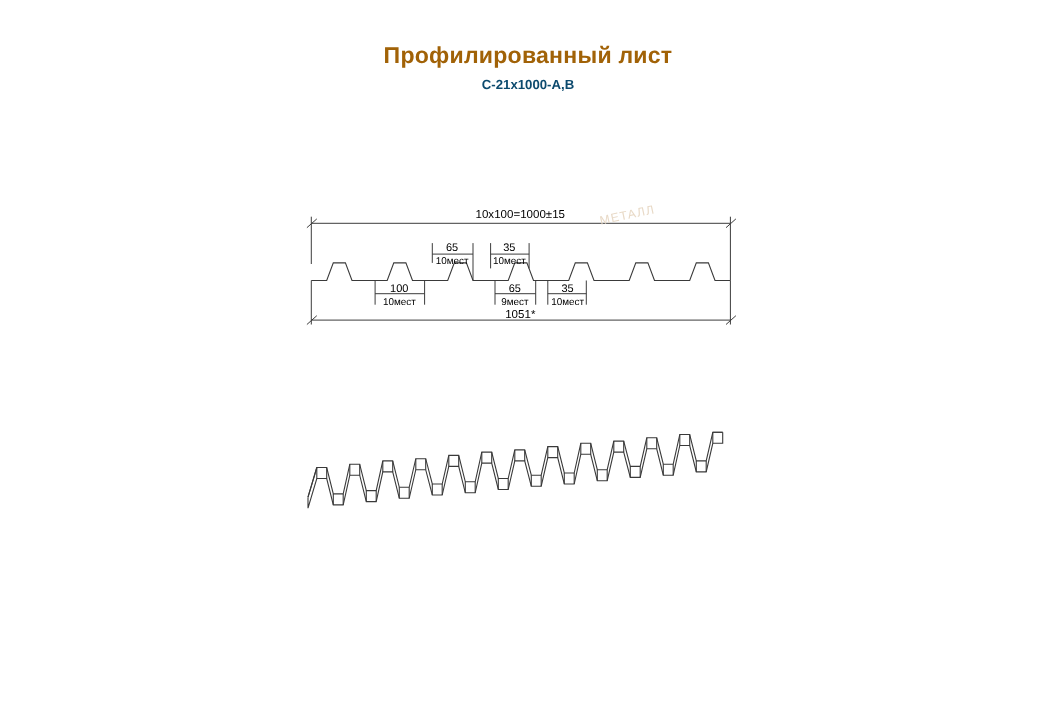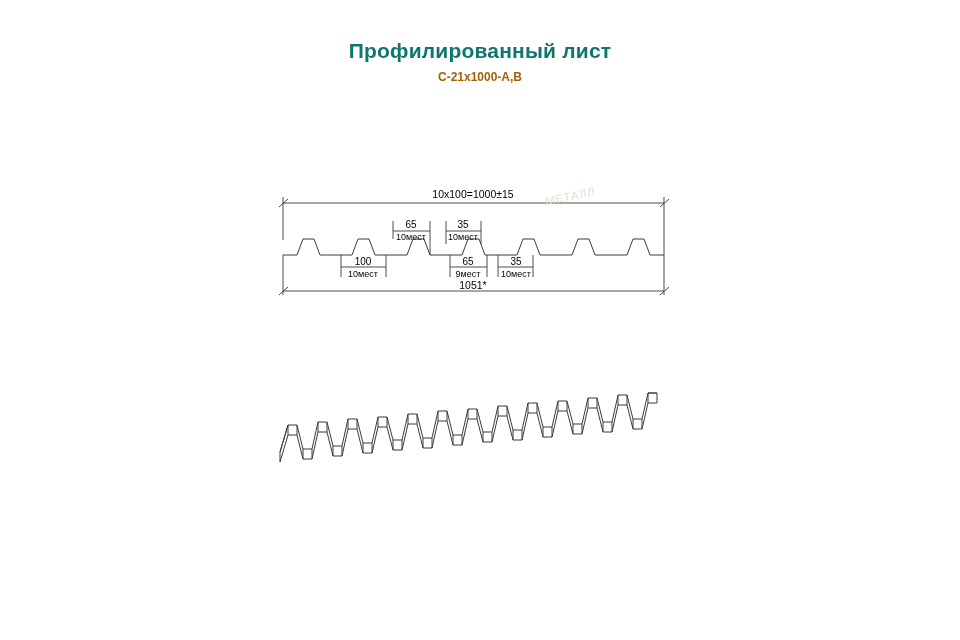--- a/index.html
+++ b/index.html
@@ -23,28 +23,28 @@
   .title-block {
     position: absolute;
     top: 38px;
     left: 0;
     width: 960px;
     text-align: center;
   }
   .title {
     font-size: 21px;
     font-weight: bold;
-    color: #0f766e;
+    color: #a16207;
     letter-spacing: 0.2px;
     line-height: 26px;
   }
   .subtitle {
     font-size: 12px;
     font-weight: bold;
-    color: #a16207;
+    color: #0c4a6e;
     margin-top: 6px;
     line-height: 14px;
   }
   .drawing {
     position: absolute;
     top: 0;
     left: 0;
     width: 960px;
     height: 640px;
   }

